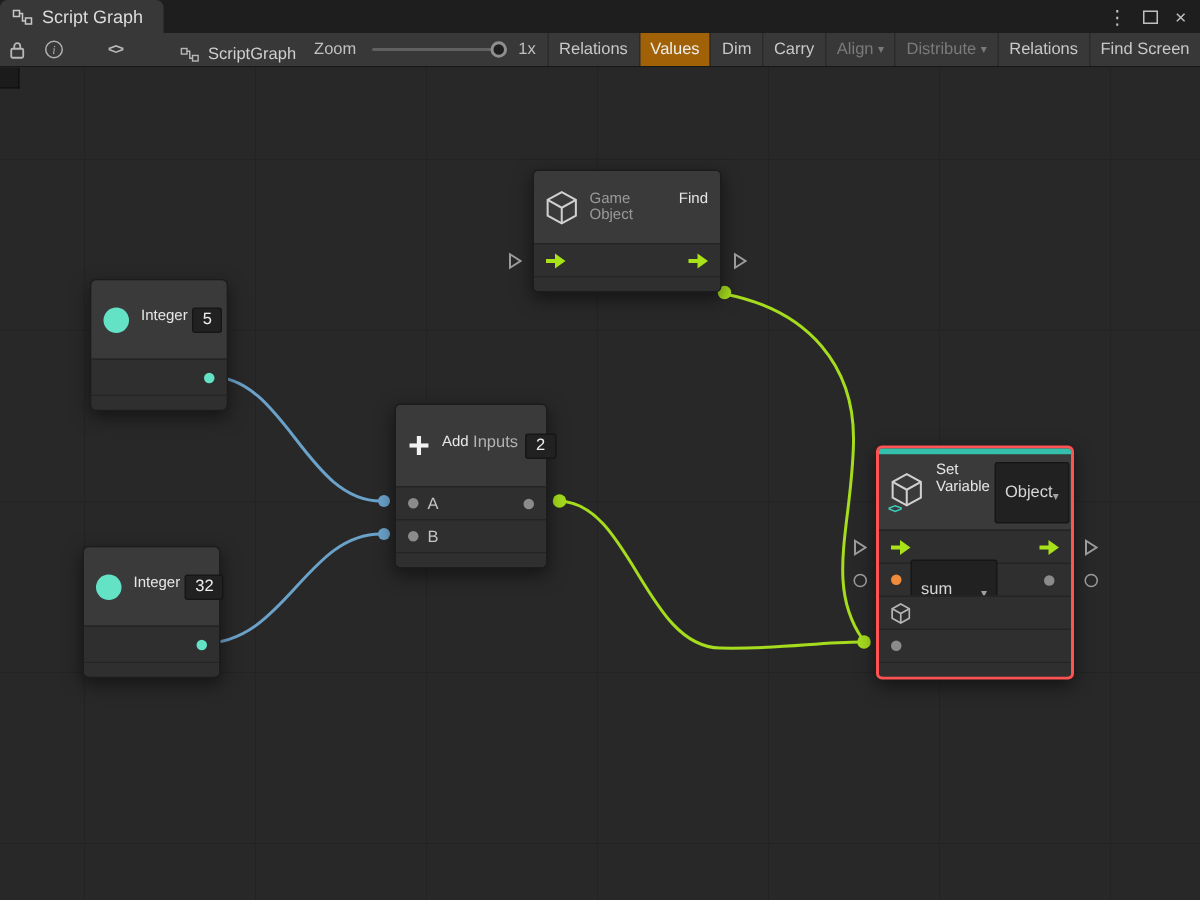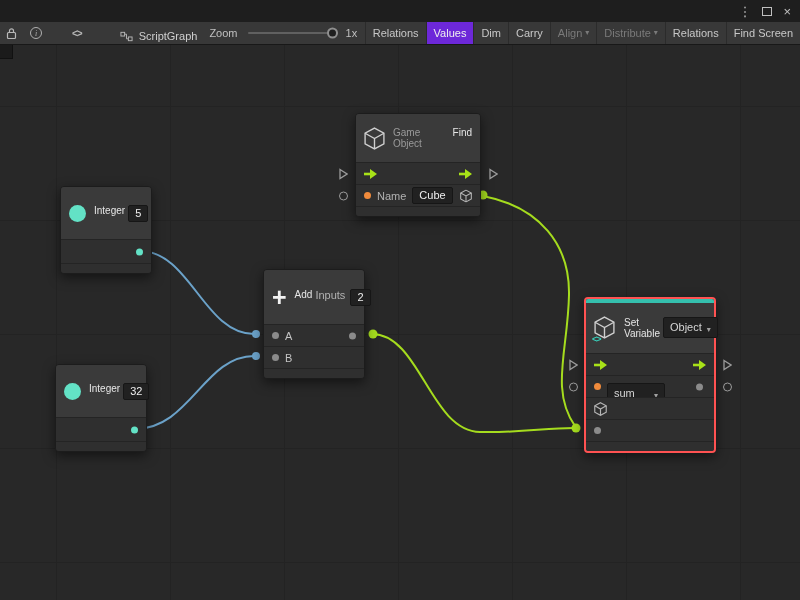--- a/index.html
+++ b/index.html
@@ -26,21 +26,21 @@
   .code-icon { margin-left:30px; font-size:10px; font-weight:bold; color:#b8b8b8; letter-spacing:-1px; }
   .graphname { margin-left:38px; display:flex; align-items:center; gap:6px; color:#cfcfcf;margin-top:6px; }
   .zoom-label { margin-left:12px; color:#c0c0c0; }
   .slider { margin-left:10px; width:90px; height:2px; background:#606060; position:relative; border-radius:1px; }
   .slider-handle { position:absolute; right:0; top:50%; transform:translateY(-50%);
                    width:11px; height:11px; border-radius:50%; background:#1f1f1f; border:2px solid #8f8f8f; }
   .zoom-value { margin-left:8px; color:#c0c0c0; }
   .tb-buttons { margin-left:auto; display:flex; height:100%; }
   .tb-btn { padding:0 7px; display:flex; align-items:center; gap:3px; border-left:1px solid #2b2b2b;
             color:#c8c8c8; cursor:default; white-space:nowrap; }
-  .tb-btn.on { background:#6d28d9; color:#efefef; }
+  .tb-btn.on { background:#a16207; color:#efefef; }
   .tb-btn.disabled { color:#7a7a7a; }
   .caret { font-size:8px; line-height:1; }
 
   
   .canvas { position:relative; flex:1; overflow:hidden; background-color:#282828;
     background-image: linear-gradient(#232323 1px, transparent 1px),
                       linear-gradient(90deg, #232323 1px, transparent 1px);
     background-size:114px 114px; background-position:56px 61px; }
   .panel-toggle { position:absolute; left:0; top:0; width:13px; height:14px; background:#1b1b1b;
                   border-right:1px solid #111; border-bottom:1px solid #111; }
@@ -55,22 +55,22 @@
   .node-header { background:#3a3a3a; border-radius:3px 3px 0 0; display:flex; align-items:center;
                  padding:0 8px; gap:8px; }
   .hcol { display:flex; flex-direction:row; gap:3px; align-items:flex-start; }
   .hrow { display:flex; align-items:flex-start; gap:5px; }
   .node-title { font-size:10px; color:#e6e6e6; }
   .node-sub { font-size:10px; color:#9a9a9a; }
   .plabel { color:#c4c4c4; }
   .glabel { color:#b2b2b2; }
   .value-box { background:#212121; border:1px solid #161616; border-radius:2px; padding:1px 6px;
                color:#eeeeee; font-size:11px; line-height:13px; min-width:14px; text-align:center; }
-  .dd-box { background:#212121; border:1px solid #161616; border-radius:2px; padding:3px 6px;
-            color:#d6d6d6; font-size:11px; line-height:13px; display:flex; align-items:flex-end; gap:5px; }
+  .dd-box { background:#212121; border:1px solid #161616; border-radius:2px; padding:13px 6px;
+            color:#d6d6d6; font-size:11px; line-height:13px; display:flex; align-items:flex-end; gap:0; }
   .dd-box .caret { color:#a0a0a0; }
   .prow { position:relative; height:22px; display:flex; align-items:center; padding:0 8px; gap:6px;
           background:#2f2f2f; border-top:1px solid #242424; }
   .prow.tall { height:24px; }
   .node-footer { height:10px; background:#2f2f2f; border-top:1px solid #242424; border-radius:0 0 3px 3px; }
   .dot { width:7px; height:7px; border-radius:50%; flex:0 0 7px; }
   .dot.teal { background:#63e2c6; } .dot.orange { background:#f08b3c; } .dot.gray { background:#8b8b8b; }
   .dot.inr { position:absolute; right:8px; top:50%; transform:translateY(-50%); }
   .dot.inr2 { position:absolute; right:11px; top:50%; transform:translateY(-50%); }
   .circle-icon { width:17px; height:17px; border-radius:50%; background:#63e2c6; flex:0 0 17px; }
@@ -96,20 +96,30 @@
   .node-setvar { left:584px; top:252px; width:132px; border:2px solid #ff5252; }
   .node-setvar .strip { height:4px; background:#35c0ae; border-radius:2px 2px 0 0; }
   .node-setvar .node-header { height:50px; border-radius:0; }
 </style>
 </head>
 <body>
 
 <div class="window">
 
   <div class="tabbar">
+    <div class="tab">
+      <span class="tb-icon">
+        <svg width="14" height="11" viewBox="0 0 14 11">
+            <rect x="1" y="1" width="4" height="4" fill="none" stroke="#c8c8c8"></rect>
+            <rect x="9" y="6" width="4" height="4" fill="none" stroke="#c8c8c8"></rect>
+            <path d="M5 3 H7 V8 H9" fill="none" stroke="#c8c8c8"></path>
+          </svg>
+      </span>
+      <span>Script Graph</span>
+    </div>
     <div class="tabbar-controls">
       <span>⋮</span>
       <span class="max-icon"></span>
       <span>×</span>
     </div>
   </div>
 
   <div class="toolbar">
     <span class="tb-icon lock-wrap">
       <svg width="11" height="13" viewBox="0 0 11 13">
@@ -248,34 +258,20 @@
               <path d="M1 6 H8" stroke="#a8e218" stroke-width="2.6"></path>
               <path d="M7 1 L14 6 L7 11 Z" fill="#a8e218"></path>
             </svg>
         </span>
         <span class="ext right">
           <svg width="9" height="12" viewBox="0 0 9 12">
               <path d="M1 1.5 L8 6 L1 10.5 Z" fill="none" stroke="#9b9b9b" stroke-width="1.3"></path>
             </svg>
         </span>
       </div>
-      <div class="prow">
-        <span class="ext left">
-            <span class="ext-circle"></span>
-          </span>
-        <span class="dot orange"></span>
-        <span class="glabel">Name</span>
-        <span class="value-box">Cube</span>
-        <span class="mini-cube inr">
-          <svg width="12" height="13" viewBox="0 0 20 22">
-              <path d="M10 1 L19 6 V16 L10 21 L1 16 V6 Z" fill="none" stroke="#b5b5b5" stroke-width="1.8"></path>
-              <path d="M1 6 L10 11 L19 6 M10 11 V21" fill="none" stroke="#b5b5b5" stroke-width="1.8"></path>
-            </svg>
-        </span>
-      </div>
       <div class="node-footer"></div>
     </div>
 
     <div class="node node-setvar">
       <div class="strip"></div>
       <div class="node-header">
         <span class="setvar-icon">
           <svg width="21" height="23" viewBox="0 0 20 22">
               <path d="M10 1 L19 6 V16 L10 21 L1 16 V6 Z" fill="none" stroke="#d0d0d0" stroke-width="1.3"></path>
               <path d="M1 6 L10 11 L19 6 M10 11 V21" fill="none" stroke="#d0d0d0" stroke-width="1.3"></path>

